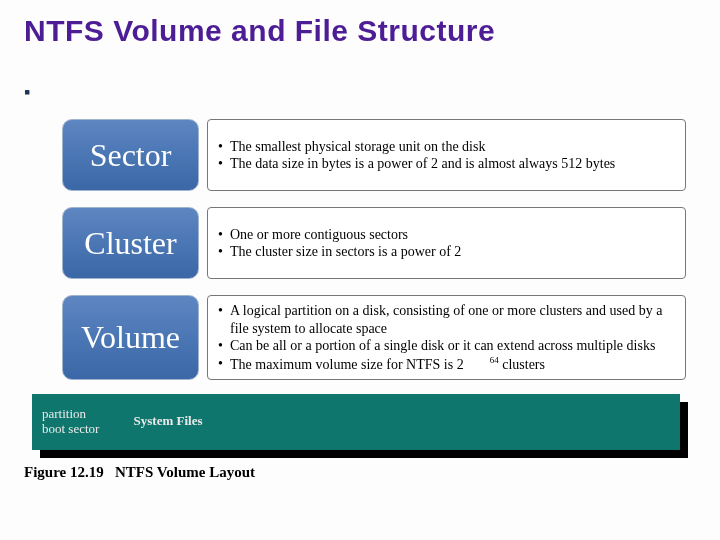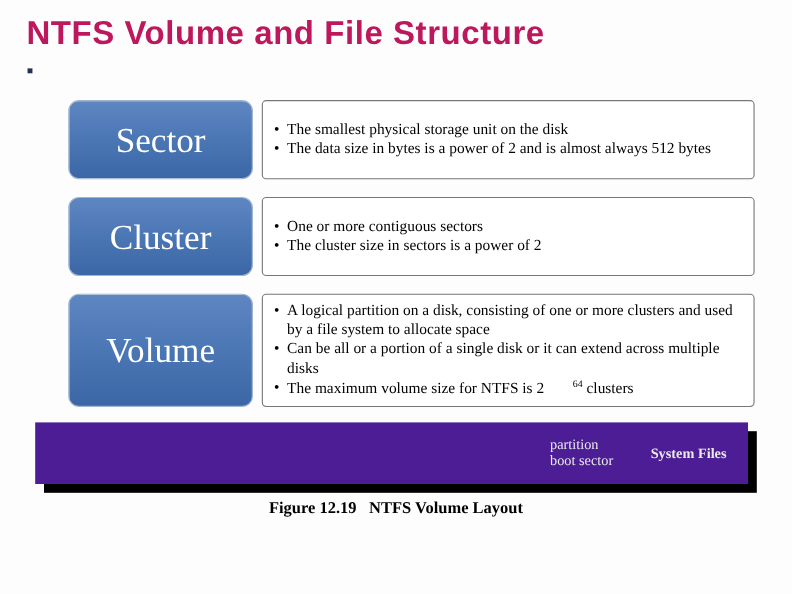--- a/index.html
+++ b/index.html
@@ -1,25 +1,25 @@
 <!DOCTYPE html>
 <html><head>
 <meta charset="utf-8">
 <style>
   * { box-sizing: border-box; margin: 0; padding: 0; }
   html, body { width: 720px; height: 540px; background: #fdfdfd; font-family: Arial, Helvetica, sans-serif; }
   .slide { position: relative; width: 720px; height: 540px; padding: 14px 24px 0 24px; }
-  .title { font-family: "Arial Black", Arial, sans-serif; font-size: 30px; font-weight: 900; color: #be185d; margin-bottom: 4px; letter-spacing: 0.5px; }
+  .title { font-family: "Arial Black", Arial, sans-serif; font-size: 30px; font-weight: 900; color: #4c1d95; margin-bottom: 32px; letter-spacing: 0.5px; }
   .intro-row { display: flex; align-items: flex-start; margin-bottom: 14px; }
   .intro-row .bullet-marker { width: 22px; font-size: 18px; color: #203354; font-weight: bold; line-height: 1.4; }
   .intro-row .intro-text { font-size: 21px; color: #111; }
   .concepts { display: flex; flex-direction: column; gap: 16px; margin: 0 10px 0 38px; }
   .concept { display: flex; align-items: stretch; }
   .badge {
-    width: 168px; min-height: 72px;
+    width: 137px; min-height: 72px;
     background: linear-gradient(to bottom, #5e86c1 0%, #4d78b6 45%, #3c67a6 100%);
     border: 1px solid #9fb4cf;
     border-radius: 10px;
     color: #fff; font-family: "Times New Roman", Times, serif;
     font-size: 32px; font-weight: 400;
     display: flex; align-items: center; justify-content: center;
     margin-right: 8px;
   }
   .desc {
     flex: 1;
@@ -30,28 +30,28 @@
     display: flex; flex-direction: column; justify-content: center;
     font-family: "Times New Roman", Times, serif;
     font-size: 14px; line-height: 1.25;
   }
   .desc .bpt { display: flex; }
   .desc .bpt .dot { width: 12px; }
   .desc .bpt .txt { flex: 1; }
 
   .volume-layout { position: relative; margin: 14px 8px 4px 8px; height: 64px; }
   .vl-shadow { position: absolute; left: 8px; top: 8px; right: 0; bottom: 0; background: #000; }
-  .vl-img { position: absolute; left: 0; top: 0; right: 8px; bottom: 8px; background: #4c1d95; display: flex; align-items: center; justify-content: flex-end; }
+  .vl-img { position: absolute; left: 0; top: 0; right: 8px; bottom: 8px; background: #0f766e; display: flex; align-items: center; }
   .vl-cell { color: #eaeaea; font-family: "Times New Roman", Times, serif; font-size: 13px; padding: 4px 10px; text-align: left; }
   .vl-cell.partition { width: 82px; line-height: 1.15; }
   .vl-cell.mft { width: 228px; text-align: center; font-weight: 600; }
   .vl-cell.sys { width: 108px; text-align: center; line-height: 1.15; font-weight: 600; }
   .vl-cell.filearea { flex: 1; text-align: center; font-weight: 600; }
 
-  .figcap { text-align: center; font-family: "Times New Roman", Times, serif; font-size: 15px; margin-top: 6px; }
+  .figcap { font-family: "Times New Roman", Times, serif; font-size: 15px; margin-top: 6px; }
   .figcap .fb { font-weight: 700; }
   sup.exp { font-size: 9px; vertical-align: super; margin-left: 26px; }
 </style>
 </head>
 <body>
 
 <div class="slide">
 
   <h1 class="title">NTFS Volume and File Structure</h1>
 

